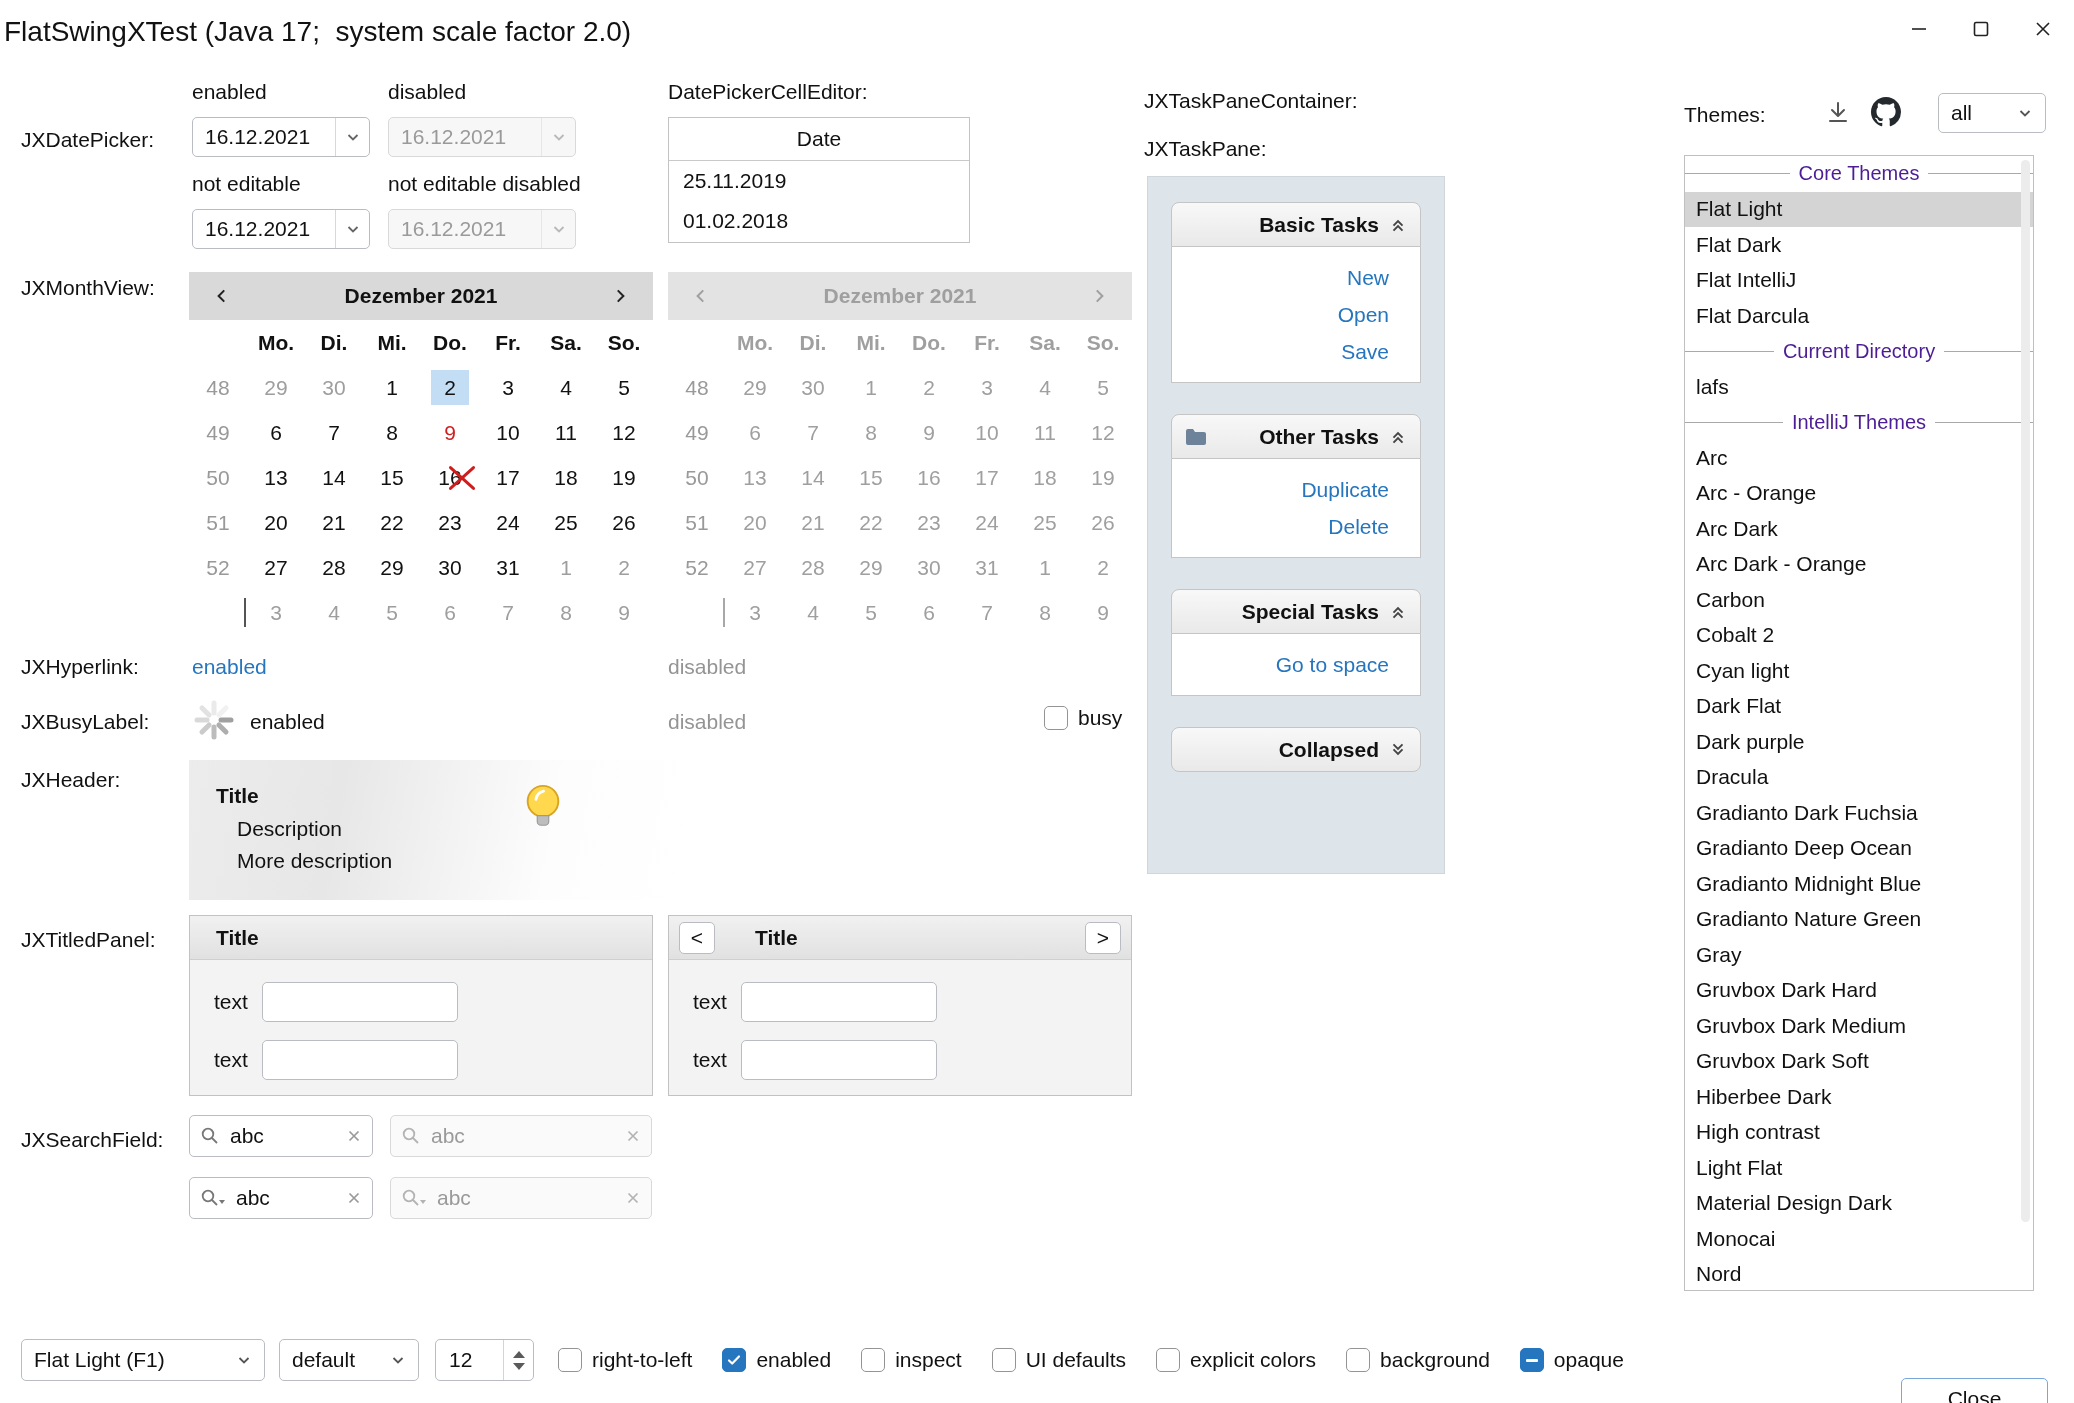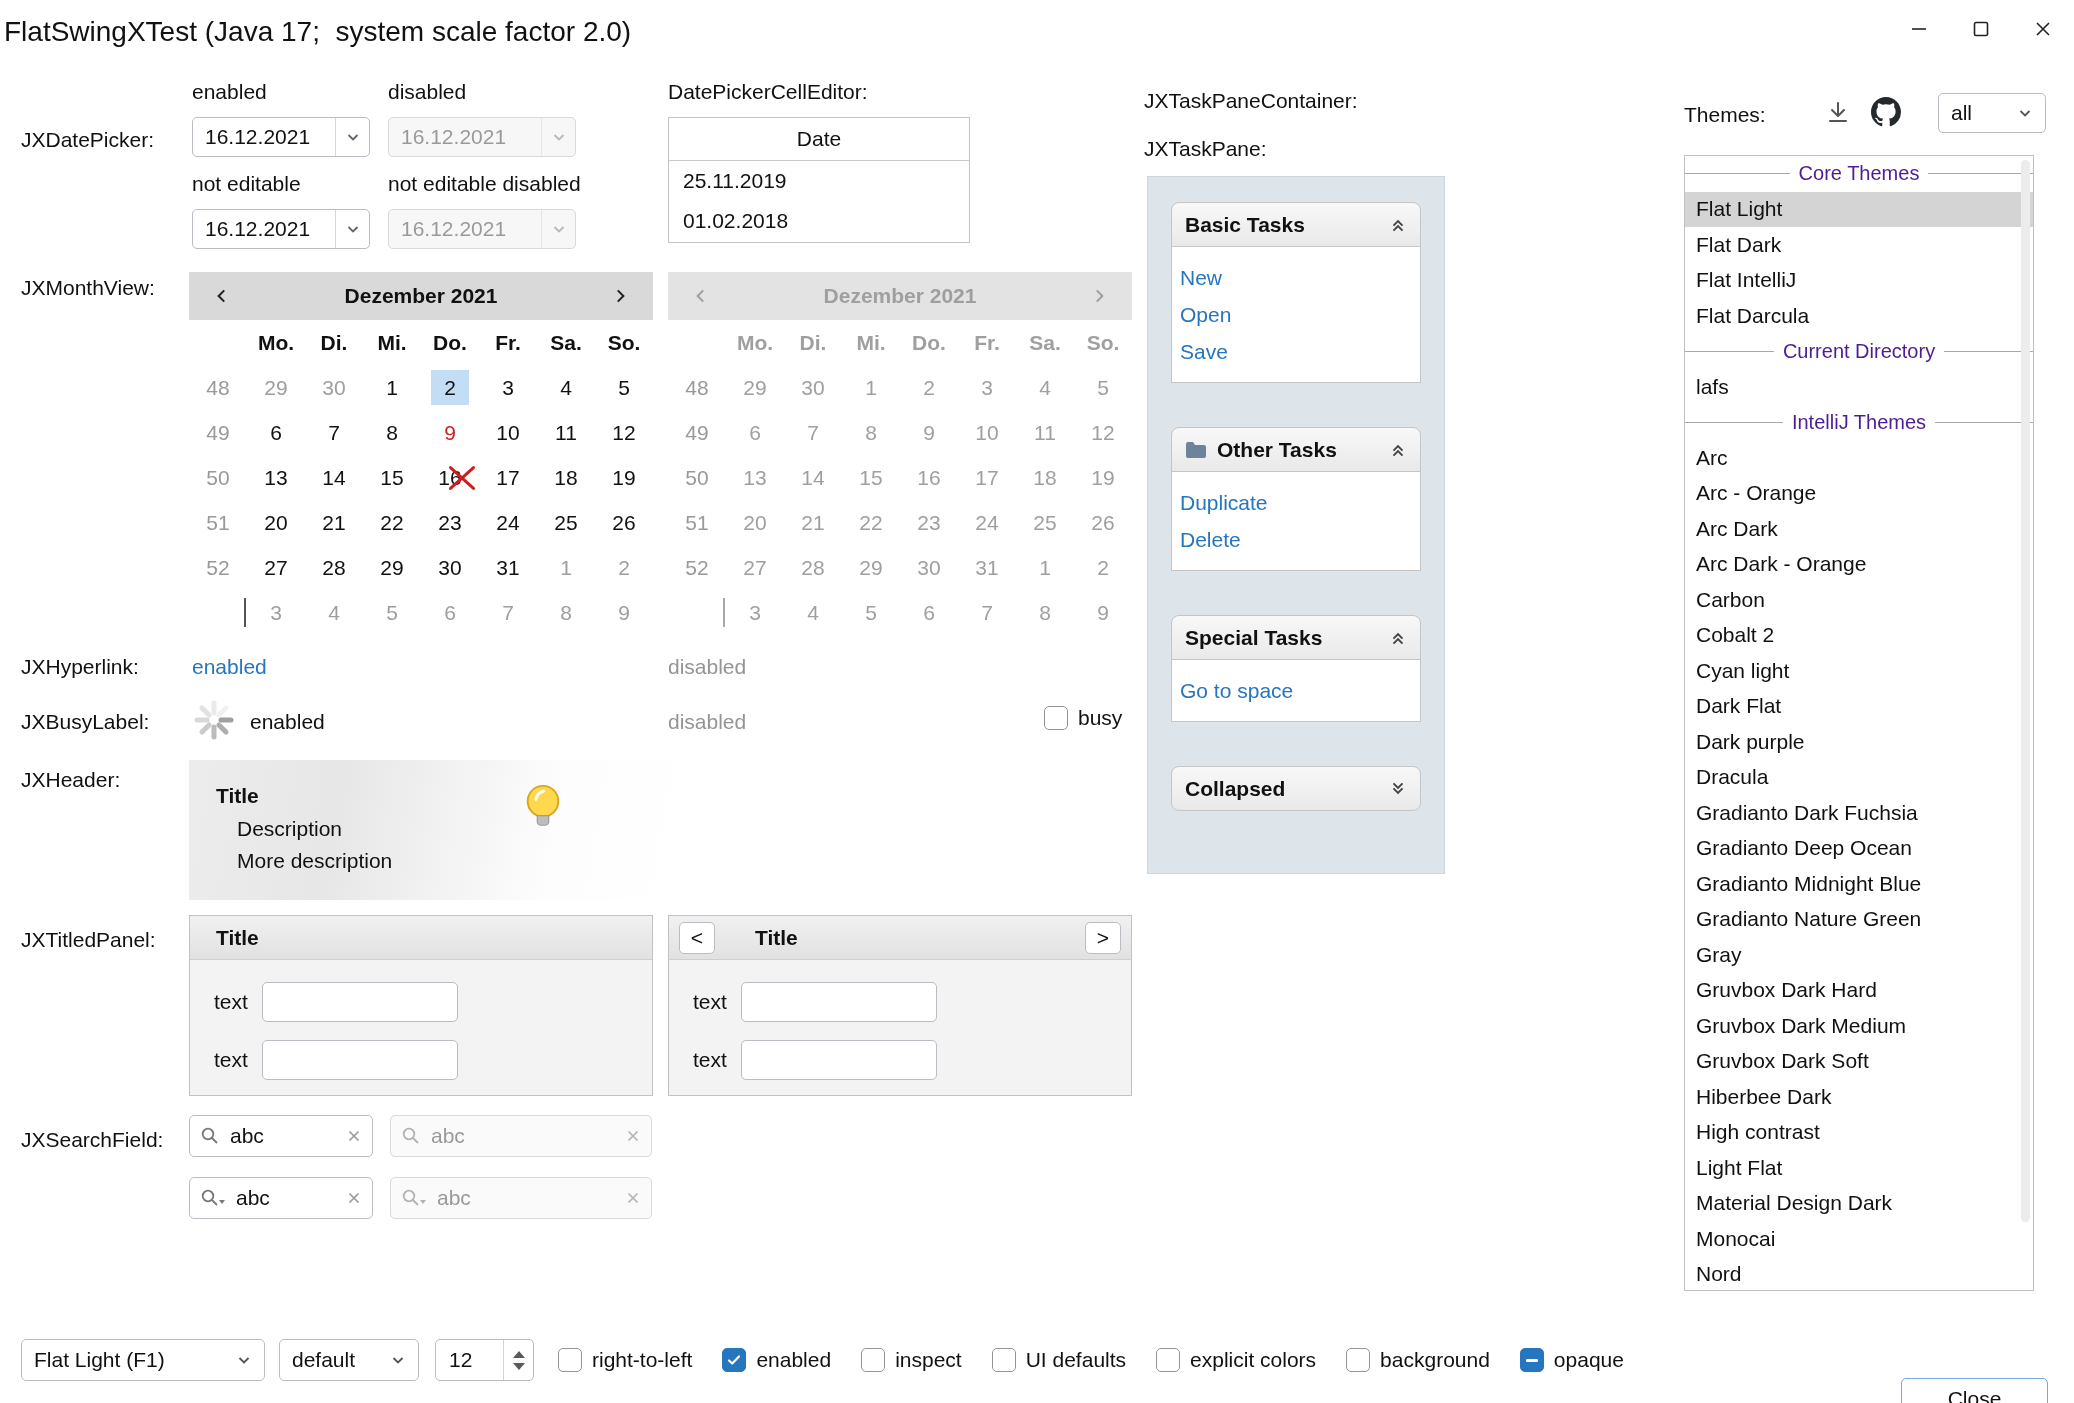--- a/index.html
+++ b/index.html
@@ -71,27 +71,27 @@
 
   
   .sf{position:absolute;height:42px;border:1px solid #b9bdc3;border-radius:5px;background:#fff;display:flex;align-items:center;padding:0 10px;gap:10px;}
   .sf-text{flex:1;}
   .sf-icon,.sf-clear{display:flex;color:#777;}
   .sf.disabled{background:#fafafa;border-color:#d9d9d9;color:#9a9a9a;}
   .sf.disabled .sf-icon,.sf.disabled .sf-clear{color:#b3b3b3;}
 
   
   .tp-container{position:absolute;left:1147px;top:176px;width:298px;height:698px;background:#dde4ea;border:1px solid #cfd6dc;padding:25px 23px;}
-  .tp{margin-bottom:44px;}
+  .tp{margin-bottom:31px;text-align:right;}
   .tp-header{height:45px;background:linear-gradient(#f8f8f8,#e9e9e9);border:1px solid #c5c5c5;border-radius:8px 8px 0 0;display:flex;align-items:center;padding:0 13px;gap:10px;}
   .tp-header.tp-collapsed{border-radius:8px;}
   .tp-title{font-weight:bold;flex:1;}
   .tp-chev{display:flex;}
   .tp-ficon{display:flex;}
-  .tp-content{border:1px solid #c5c5c5;border-top:none;background:#fff;padding:12px 8px;}
+  .tp-content{border:1px solid #c5c5c5;border-top:none;background:#fff;padding:12px 31px;}
   .tp-item{color:var(--link,#2675bf);line-height:37px;}
 
   
   .theme-list{position:absolute;left:1684px;top:155px;width:350px;height:1136px;border:1px solid #c0c0c0;background:#fff;overflow:hidden;}
   .tl-item{height:35.5px;display:flex;align-items:center;padding:0 11px;white-space:pre;}
   .tl-item.selected{background:#d4d4d4;}
   .tl-sep{height:35.5px;display:flex;align-items:center;color:#4c1d95;font-size:20px;}
   .tl-line{flex:1;height:1px;background:#a9a9a9;}
   .tl-sep-label{padding:0 9px;white-space:pre;}
   .tl-scroll{position:absolute;right:3px;top:4px;width:9px;height:1062px;background:#ececec;border-radius:5px;}

